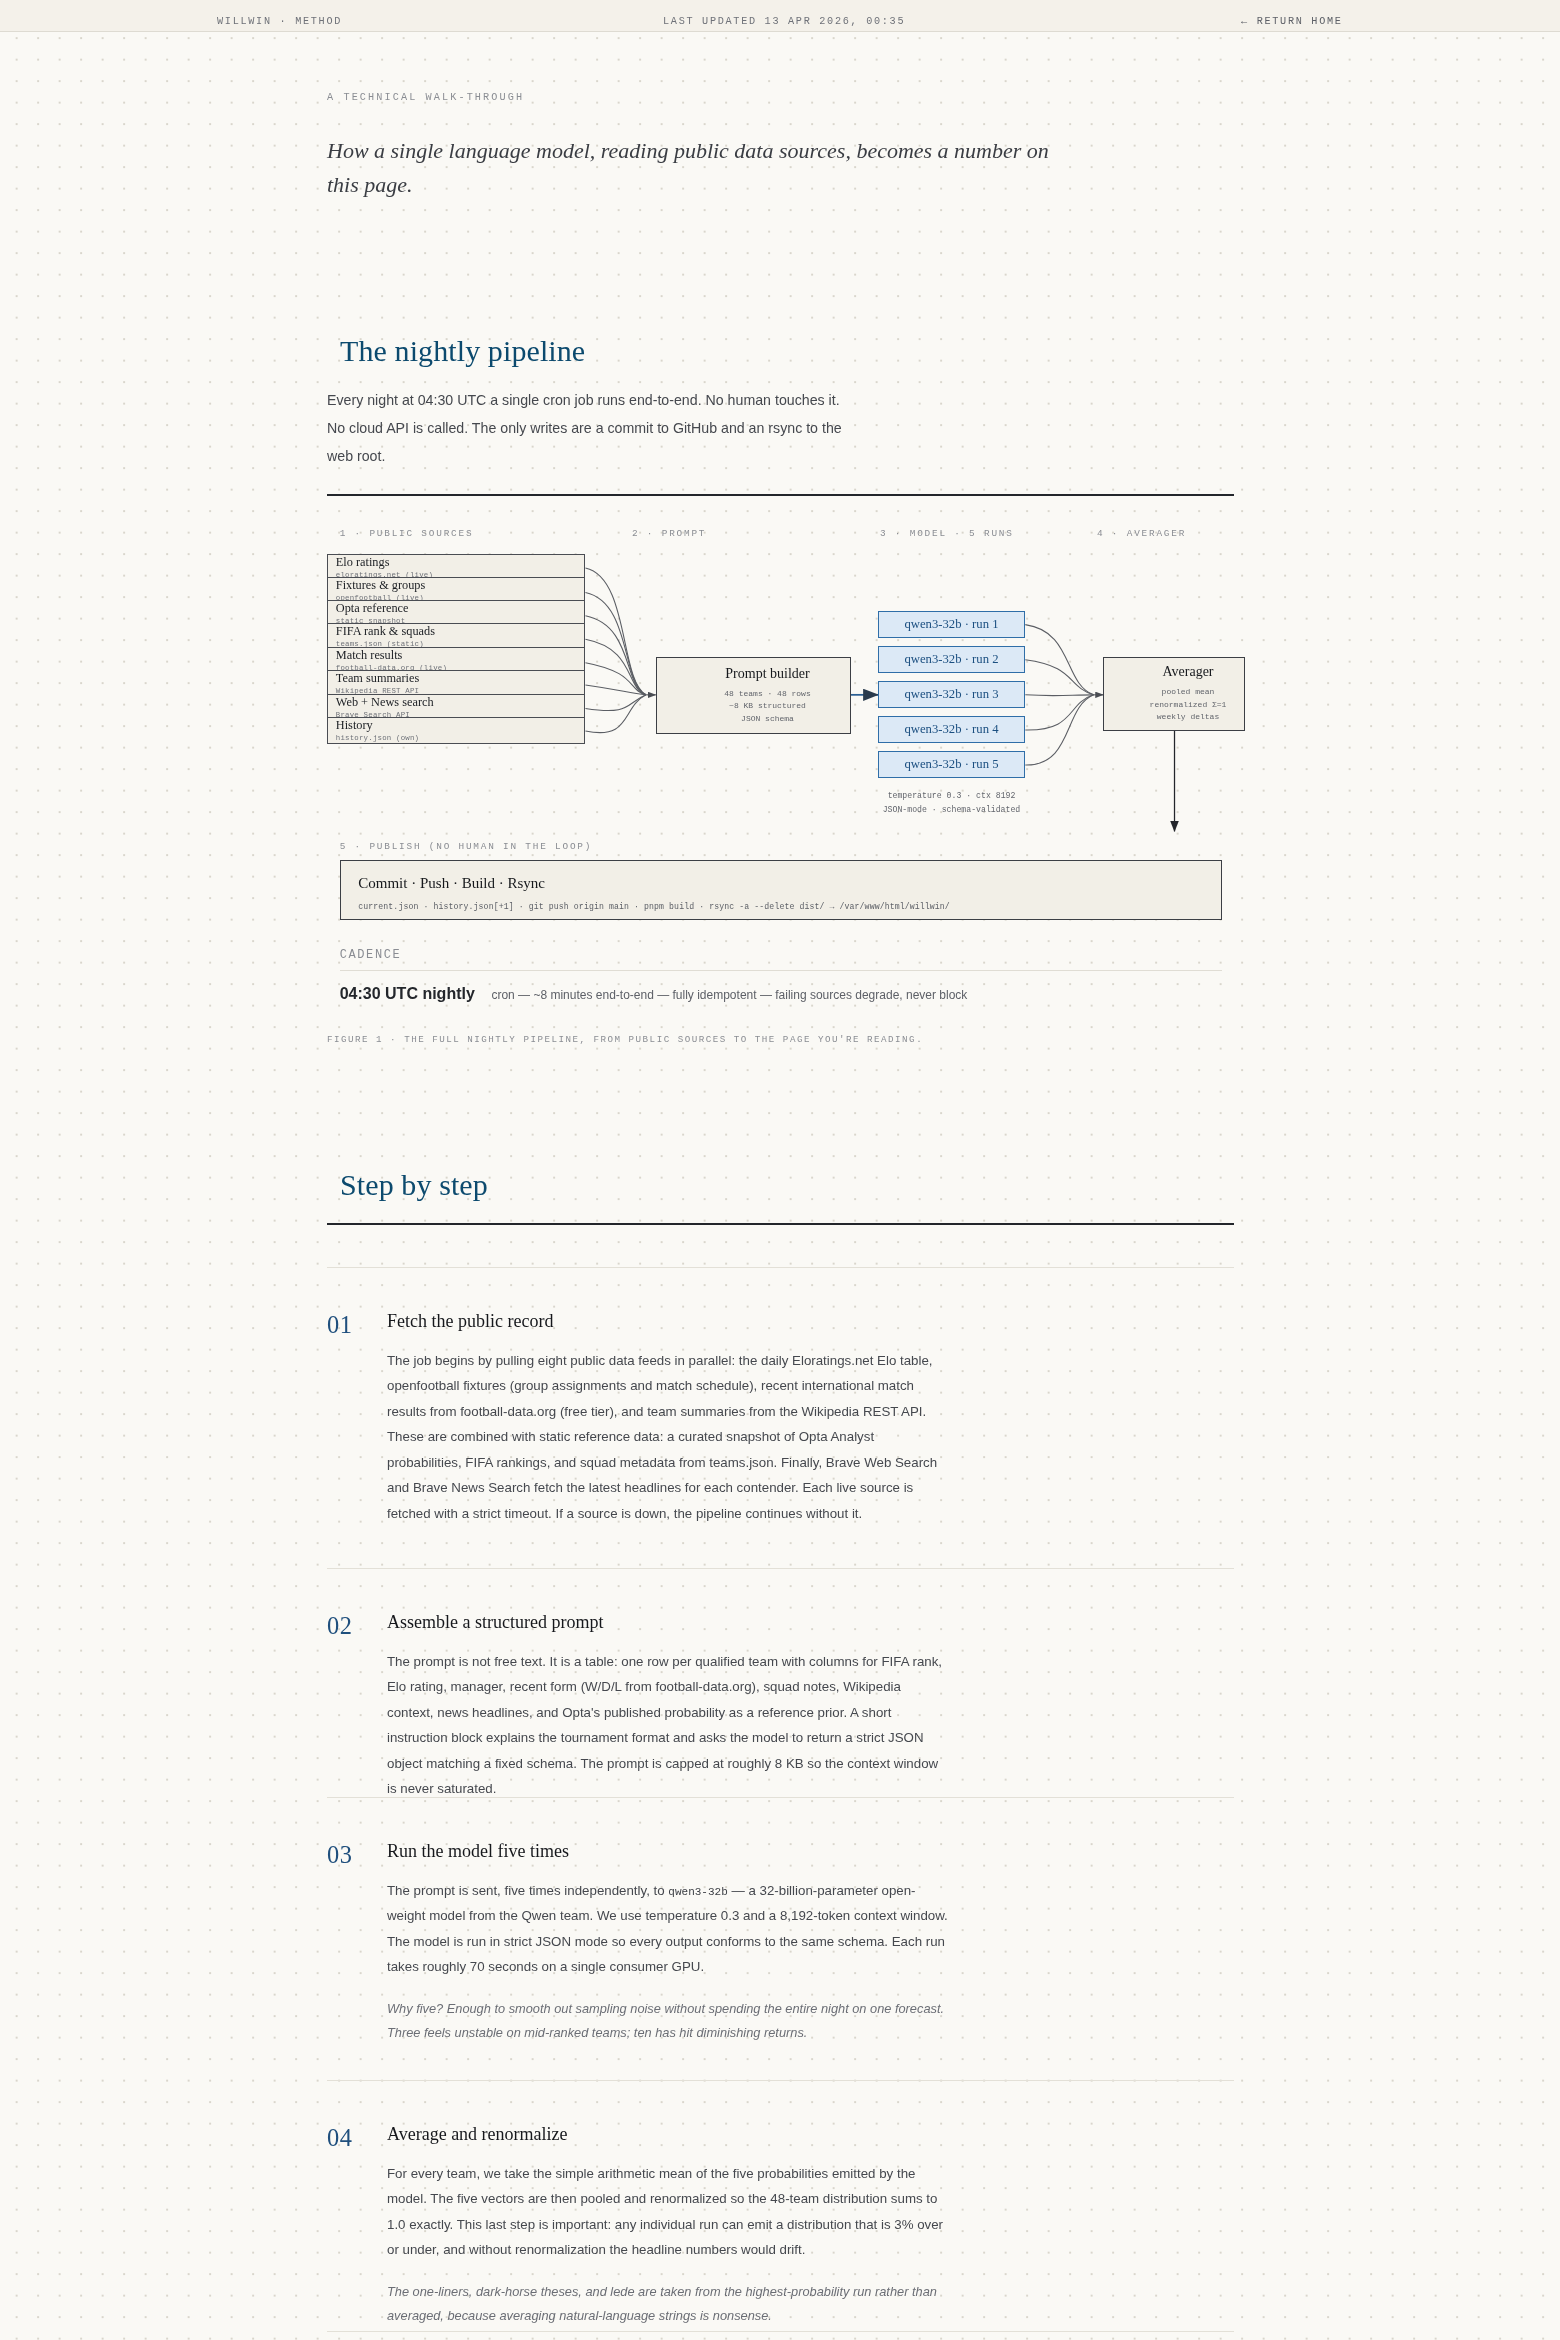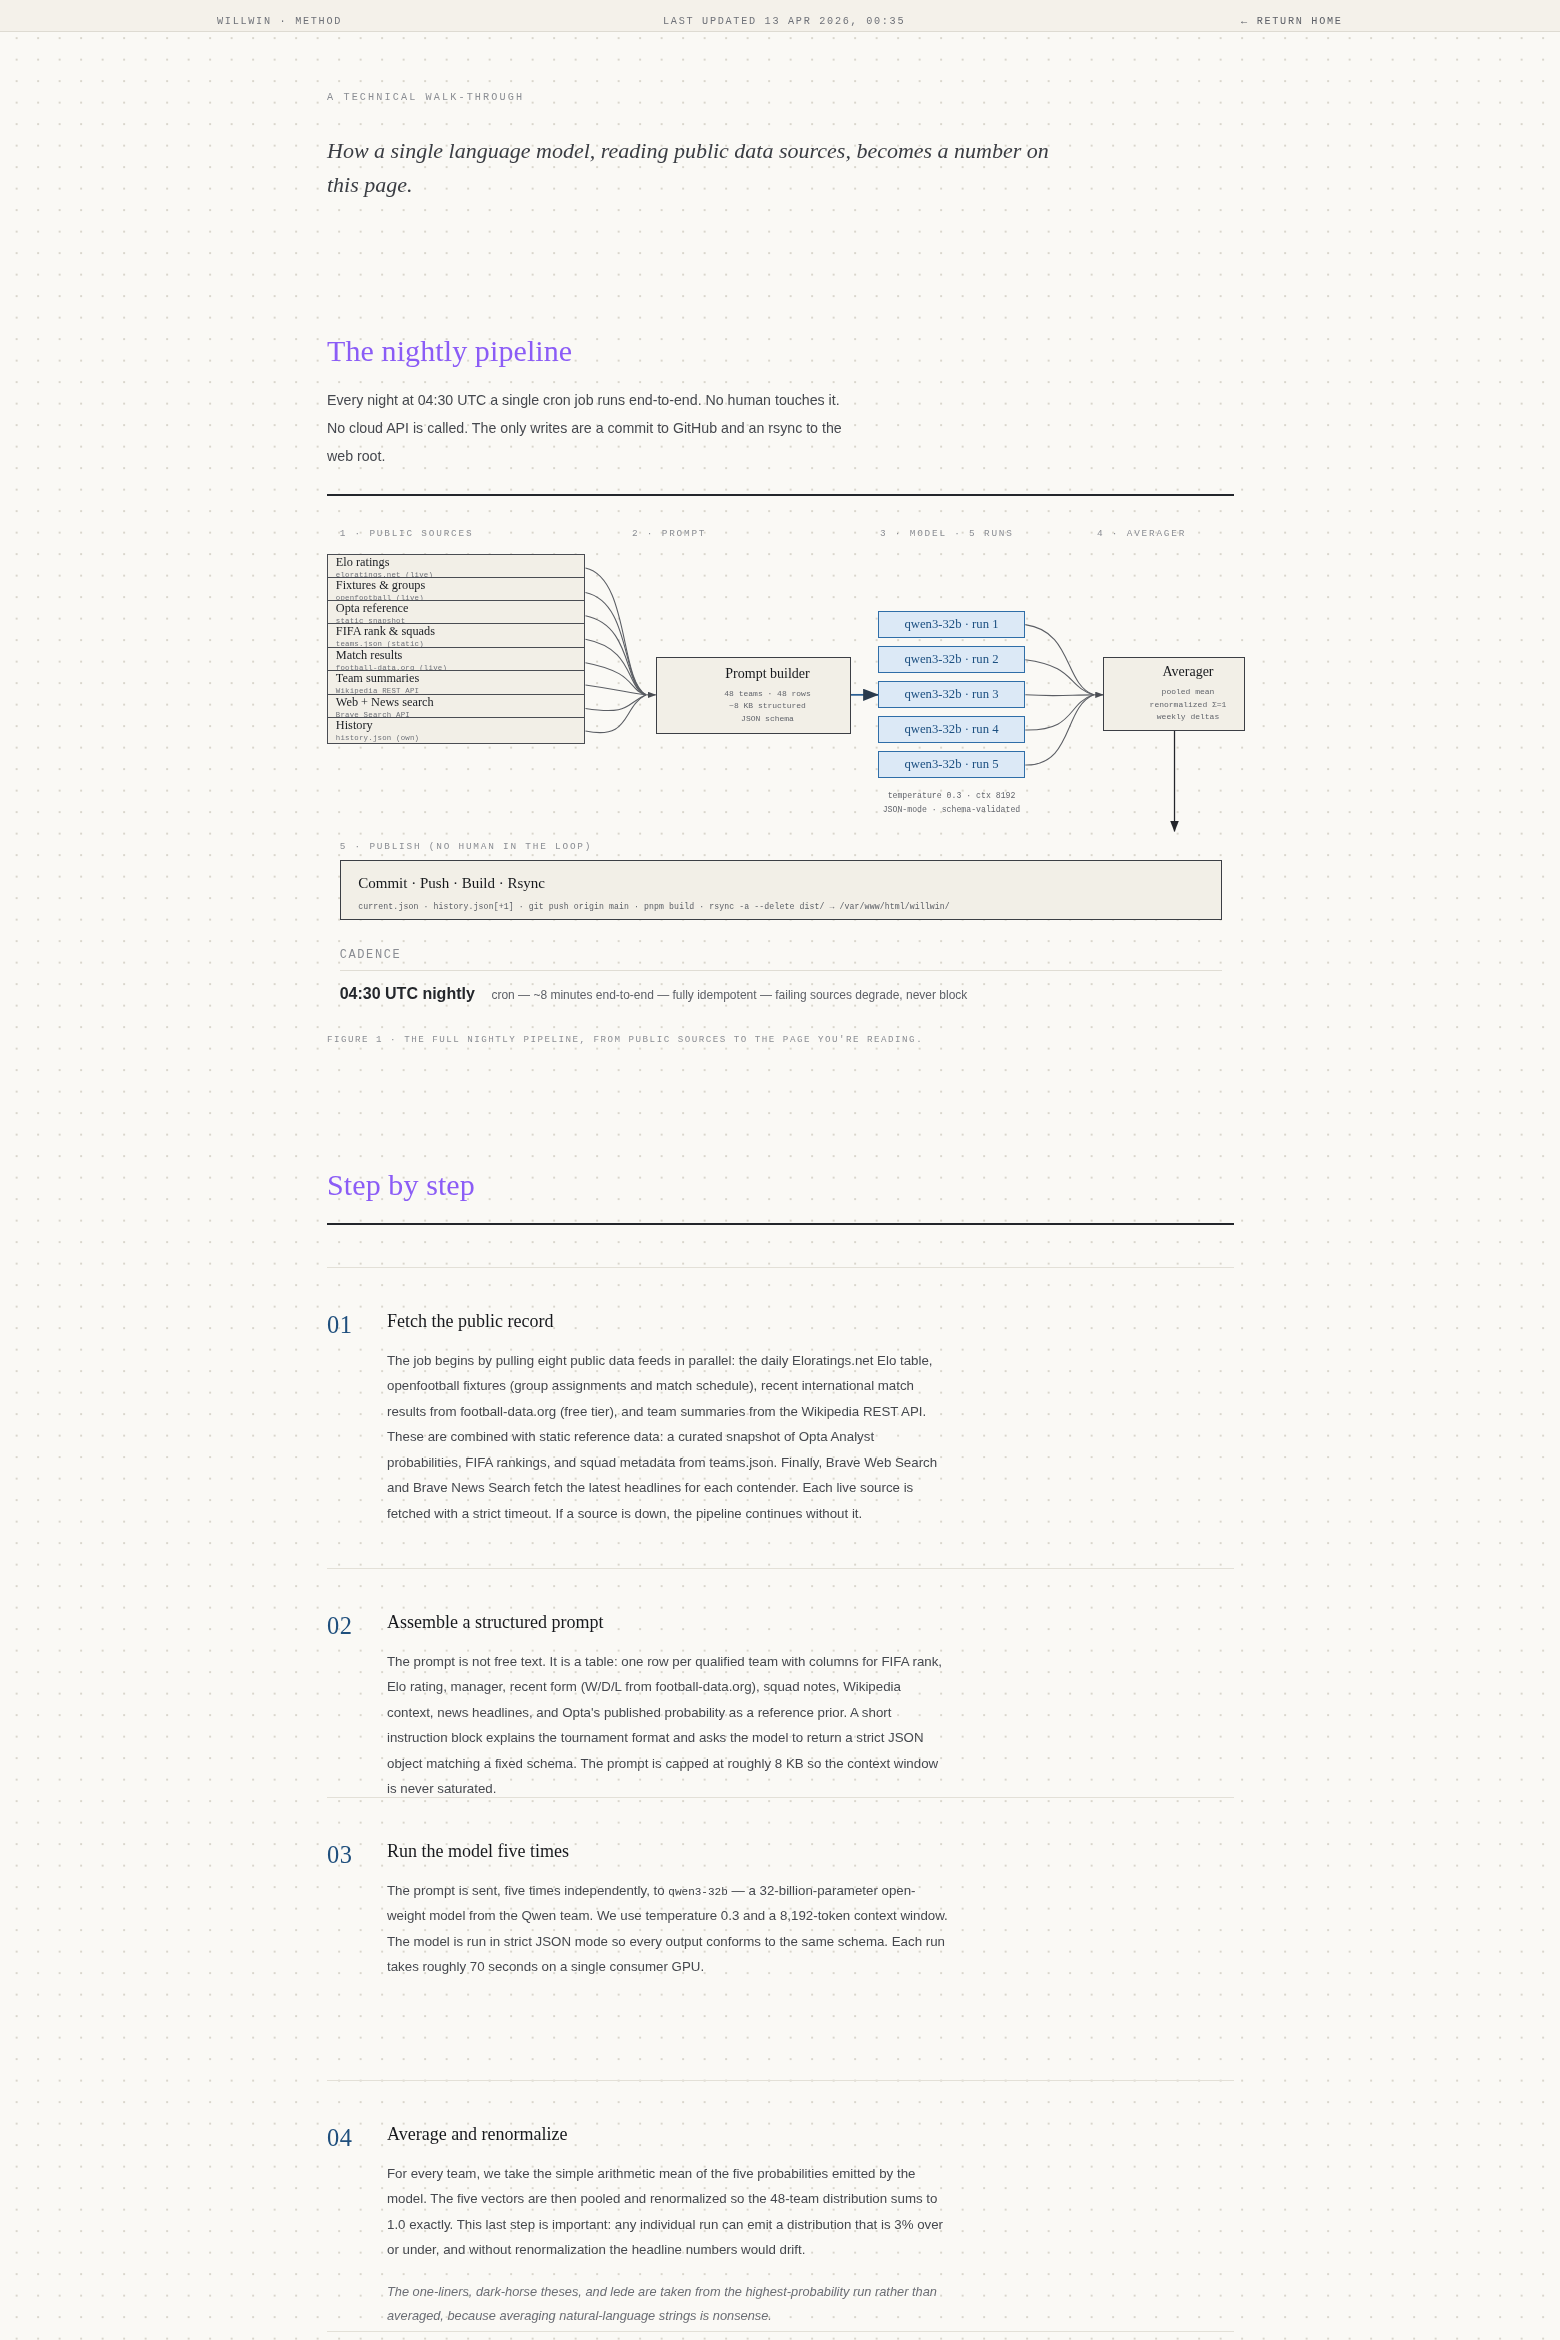--- a/index.html
+++ b/index.html
@@ -47,21 +47,21 @@
     font-size:60px;font-weight:400;letter-spacing:-0.5px;color:#16181c;line-height:1.05;
   }
   .standfirst{
     font-family:"Liberation Serif", serif;
     font-style:italic;font-size:22px;line-height:1.55;color:#3a3d43;max-width:722px;
   }
 
   
   h2.sec{
     font-family:"Liberation Serif", serif;
-    font-size:30px;font-weight:400;color:#8b5cf6;letter-spacing:0.1px;
+    font-size:30px;font-weight:400;color:#0c4a6e;letter-spacing:0.1px;margin-left:13px;
   }
   p.lede{
     font-size:14.2px;line-height:2.0;color:#45484e;max-width:527px;
   }
   .rule-heavy{height:0;border-top:2px solid #23262b;}
   .rule-light{height:0;border-top:1px solid #e0ddd4;}
 
   
   .figure{position:absolute;left:327px;top:0;width:907px;}
   .stage-label{
@@ -335,20 +335,21 @@
     </div>
   </div>
 
   <div class="step" style="top:1765px;">
     <div class="step-rule" style="top:0;"></div>
     <div style="position:relative;padding-top:44px;">
       <div class="step-num" style="top:44px;">03</div>
       <div class="step-body" style="top:44px;">
         <div class="step-title">Run the model five times</div>
         <p class="step-p"><span>The prompt is sent, five times independently, to </span><span class="inline-mono">qwen3-32b</span><span> — a 32-billion-parameter open-weight model from the Qwen team. We use temperature 0.3 and a 8,192-token context window. The model is run in strict JSON mode so every output conforms to the same schema. Each run takes roughly 70 seconds on a single consumer GPU.</span></p>
+        <p class="step-note">Why five? Enough to smooth out sampling noise without spending the entire night on one forecast. Three feels unstable on mid-ranked teams; ten has hit diminishing returns.</p>
       </div>
     </div>
   </div>
 
   <div class="step" style="top:2048px;">
     <div class="step-rule" style="top:0;"></div>
     <div style="position:relative;padding-top:44px;">
       <div class="step-num" style="top:44px;">04</div>
       <div class="step-body" style="top:44px;">
         <div class="step-title">Average and renormalize</div>

